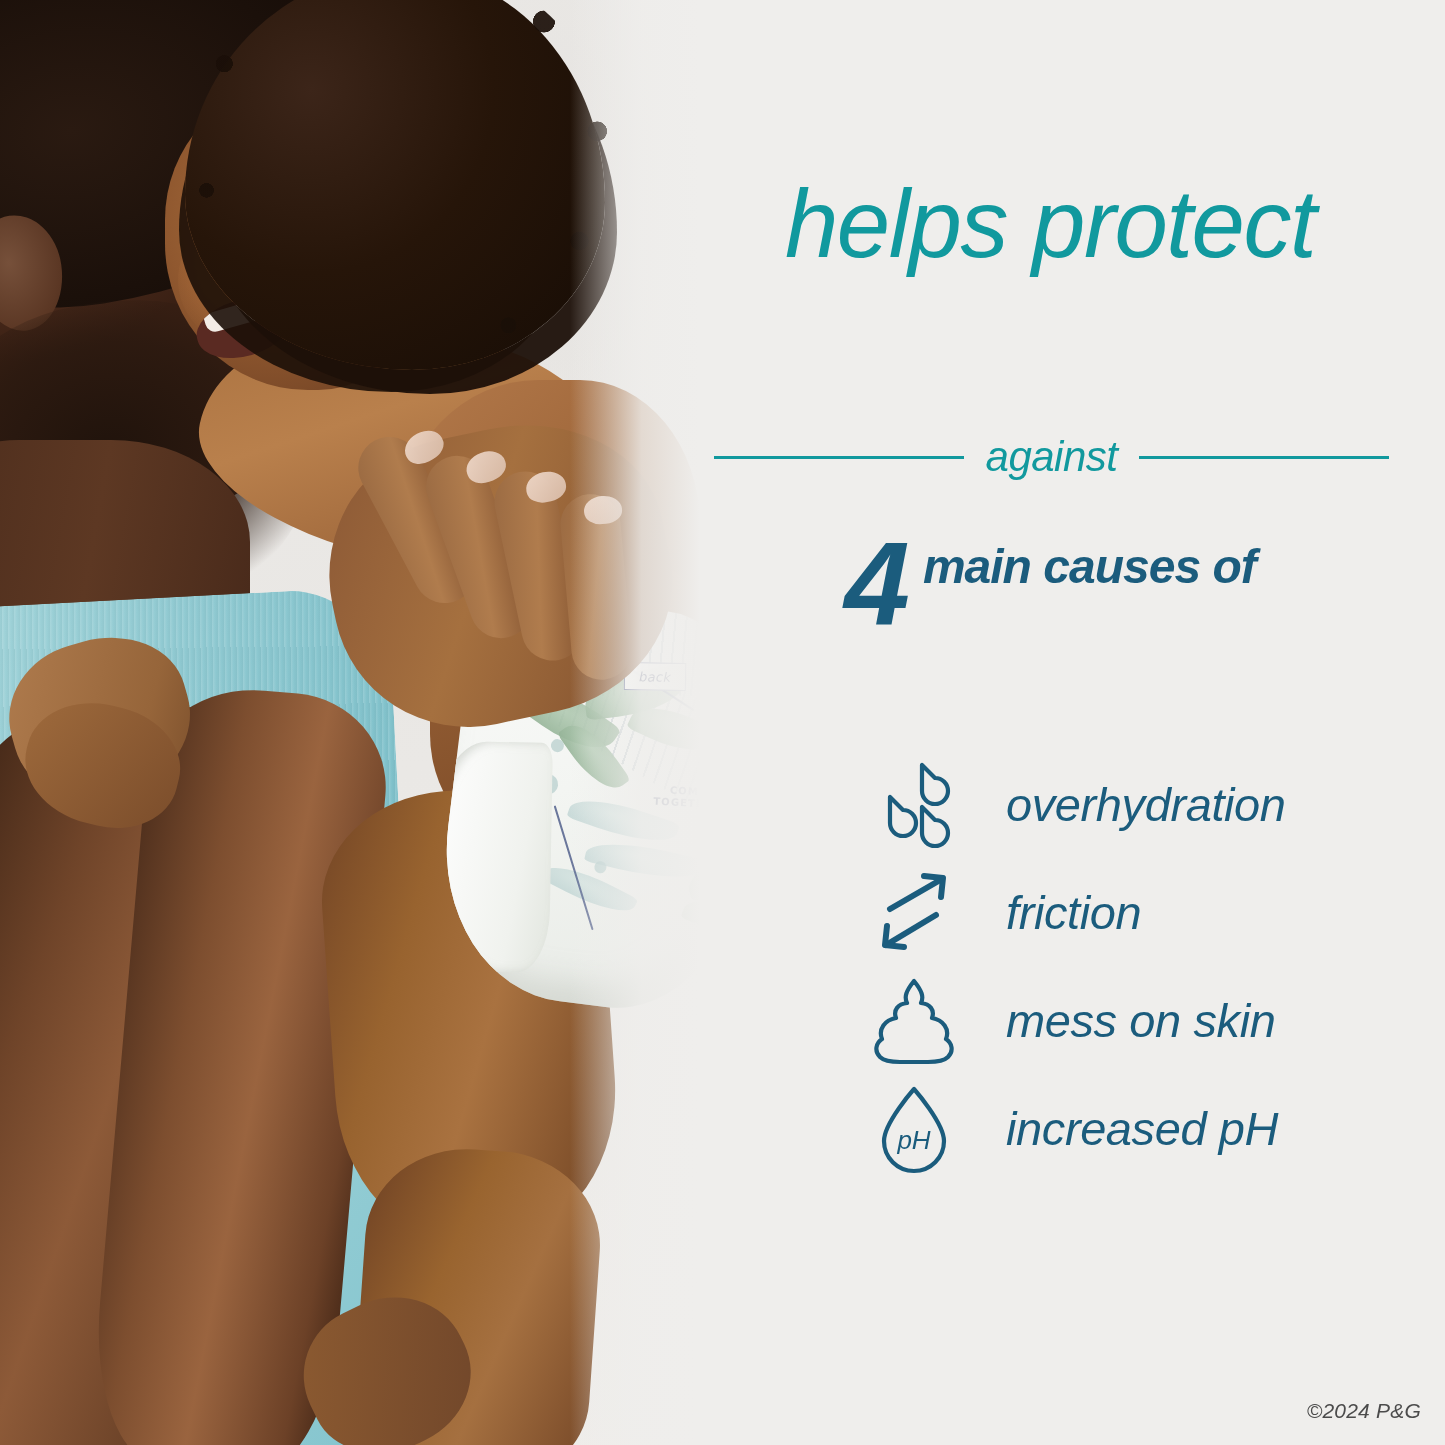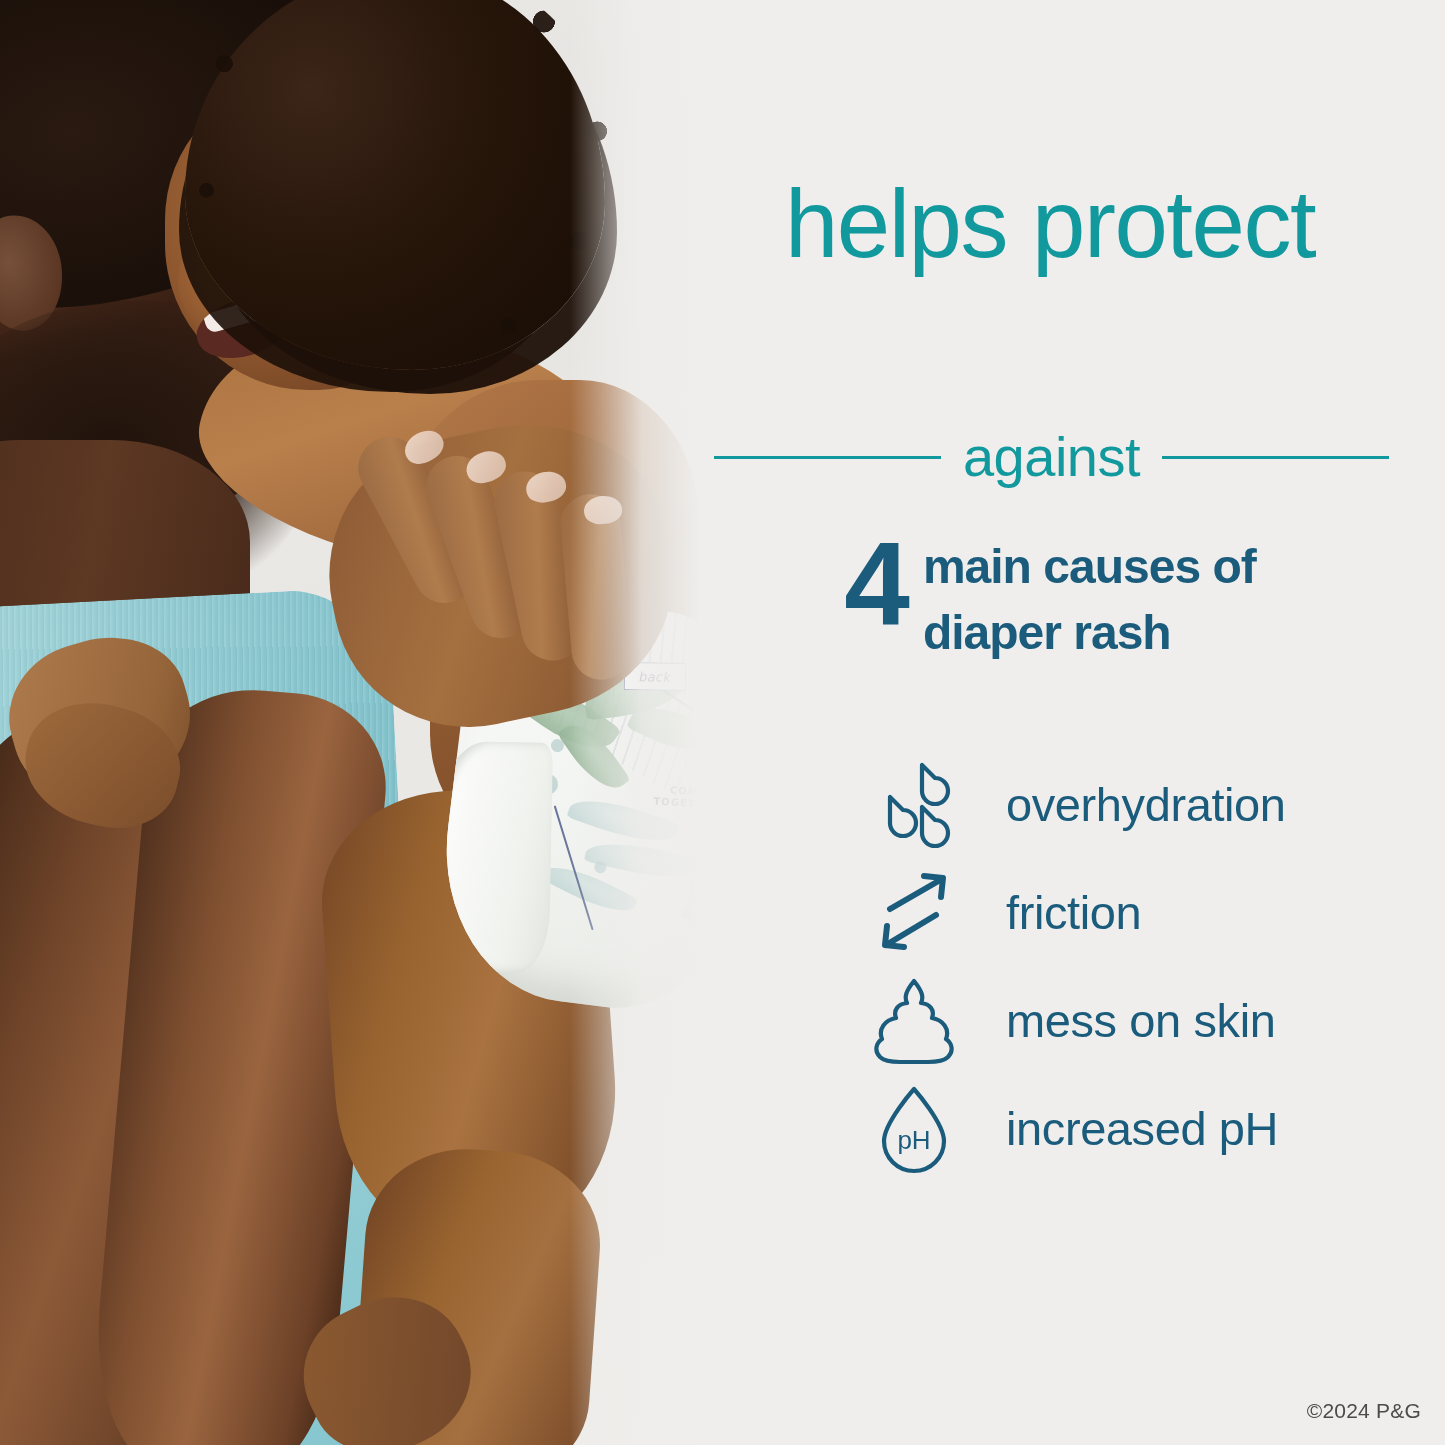--- a/index.html
+++ b/index.html
@@ -461,20 +461,21 @@
     background: linear-gradient(90deg, rgba(239,238,236,0) 0%, rgba(239,238,236,0.85) 55%, #efeeec 100%);
   }
 
   
   .content {
     position: absolute;
     left: 700px;
     top: 0;
     width: 745px;
     height: 1445px;
+    font-style: italic;
   }
 
   .headline {
     position: absolute;
     left: 0;
     top: 168px;
     width: 700px;
     text-align: center;
     color: #11999e;
     font-size: 96px;
@@ -493,21 +494,21 @@
     align-items: center;
     gap: 22px;
   }
   .against-rule {
     flex: 1;
     height: 3px;
     background: #11999e;
   }
   .against-label {
     color: #11999e;
-    font-size: 56px;
+    font-size: 42px;
     line-height: 46px;
     font-weight: 400;
     letter-spacing: -0.5px;
     white-space: nowrap;
   }
 
   .causes {
     position: absolute;
     left: 0;
     top: 518px;
@@ -664,21 +665,20 @@
     <div class="against-row">
       <div class="against-rule"></div>
       <div class="against-label">against</div>
       <div class="against-rule"></div>
     </div>
 
     <div class="causes">
       <div class="causes-number">4</div>
       <div class="causes-text">
         <div>main causes of</div>
-        <div>diaper rash</div>
       </div>
     </div>
 
     <div class="cause-list">
 
       <div class="cause-item">
         <div class="cause-icon">
           <svg width="96" height="96" viewBox="0 0 96 96" fill="none" stroke="#1b5c7d" stroke-width="4.2" stroke-linecap="round" stroke-linejoin="round">
             <path d="M56 8 L56 34 a13 13 0 1 0 13 -13 Z" transform="rotate(0 56 8)"></path>
             <path d="M24 40 L24 66 a13 13 0 1 0 13 -13 Z"></path>

